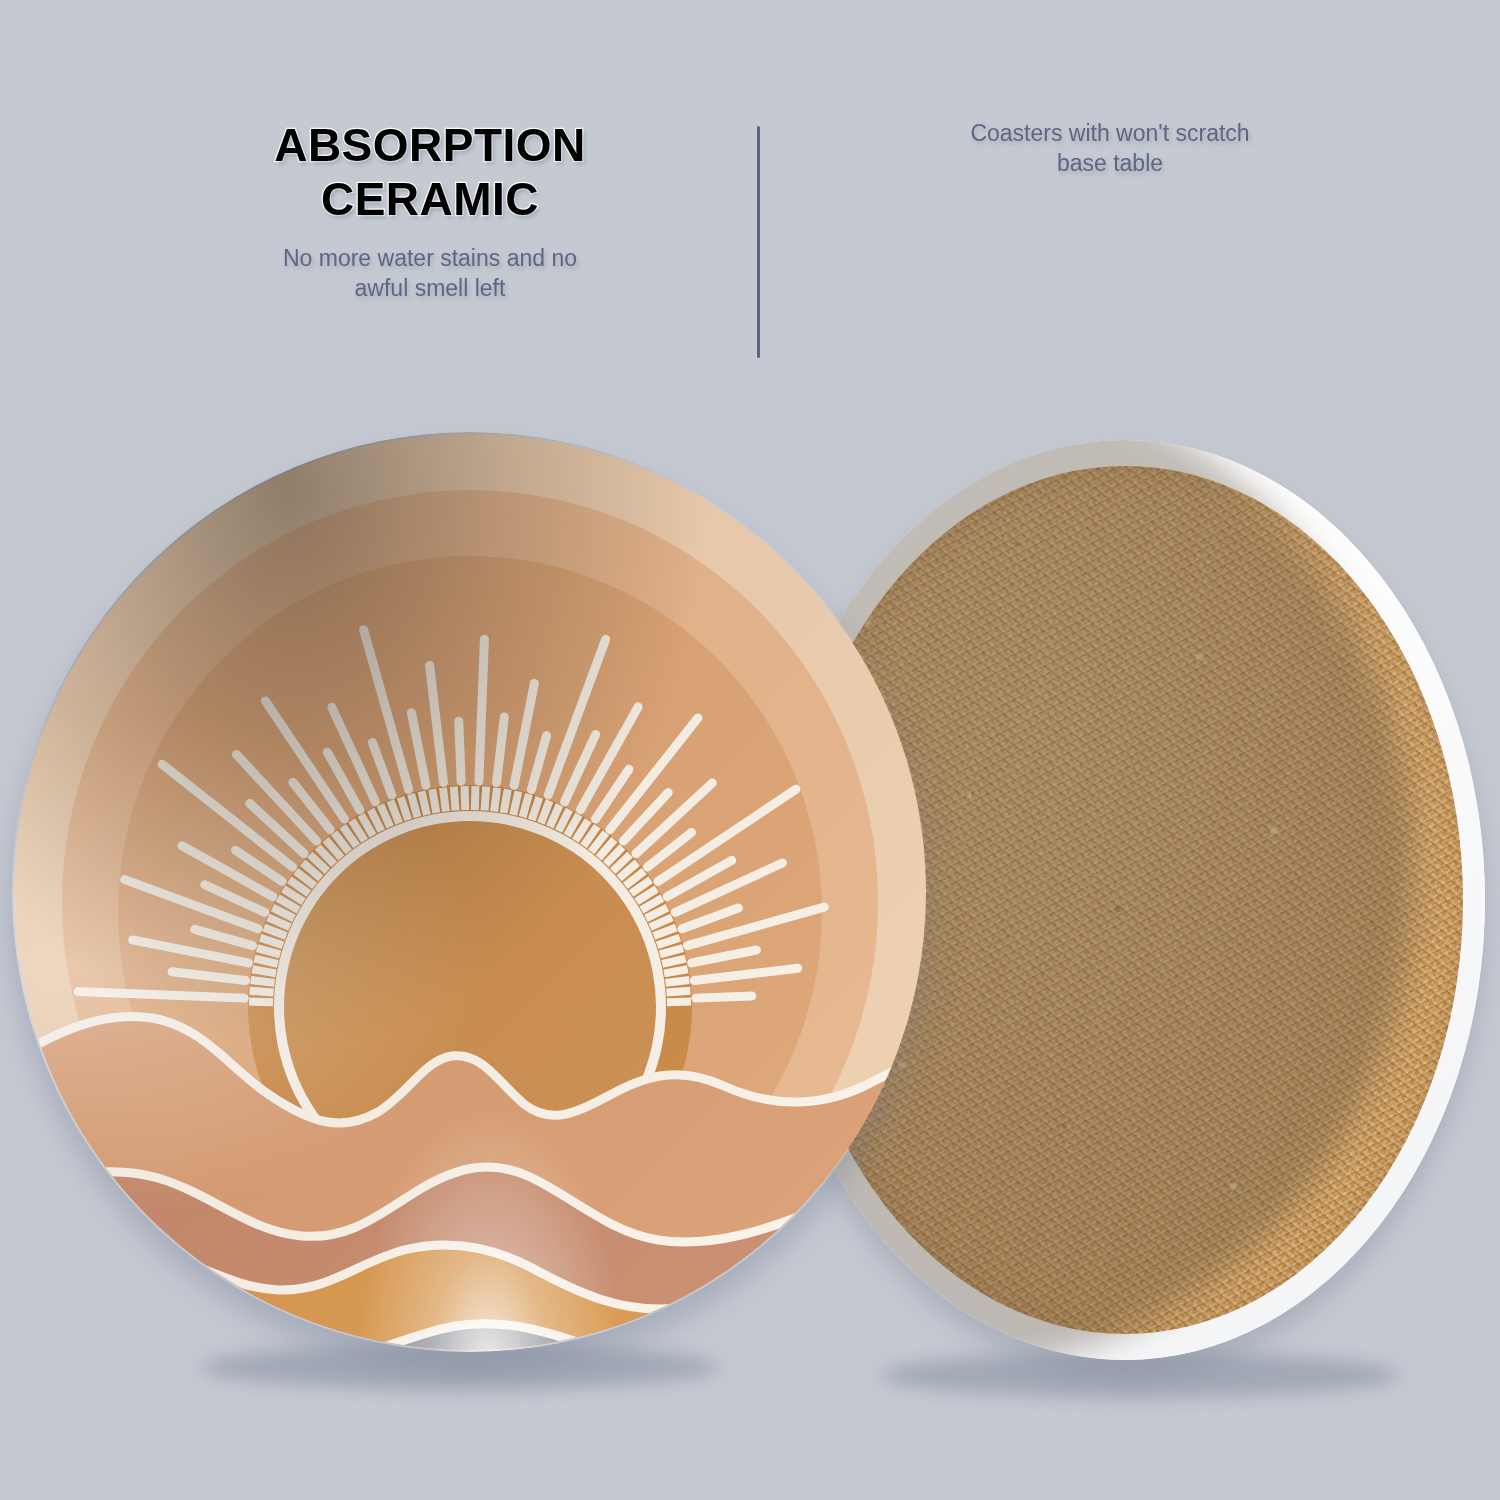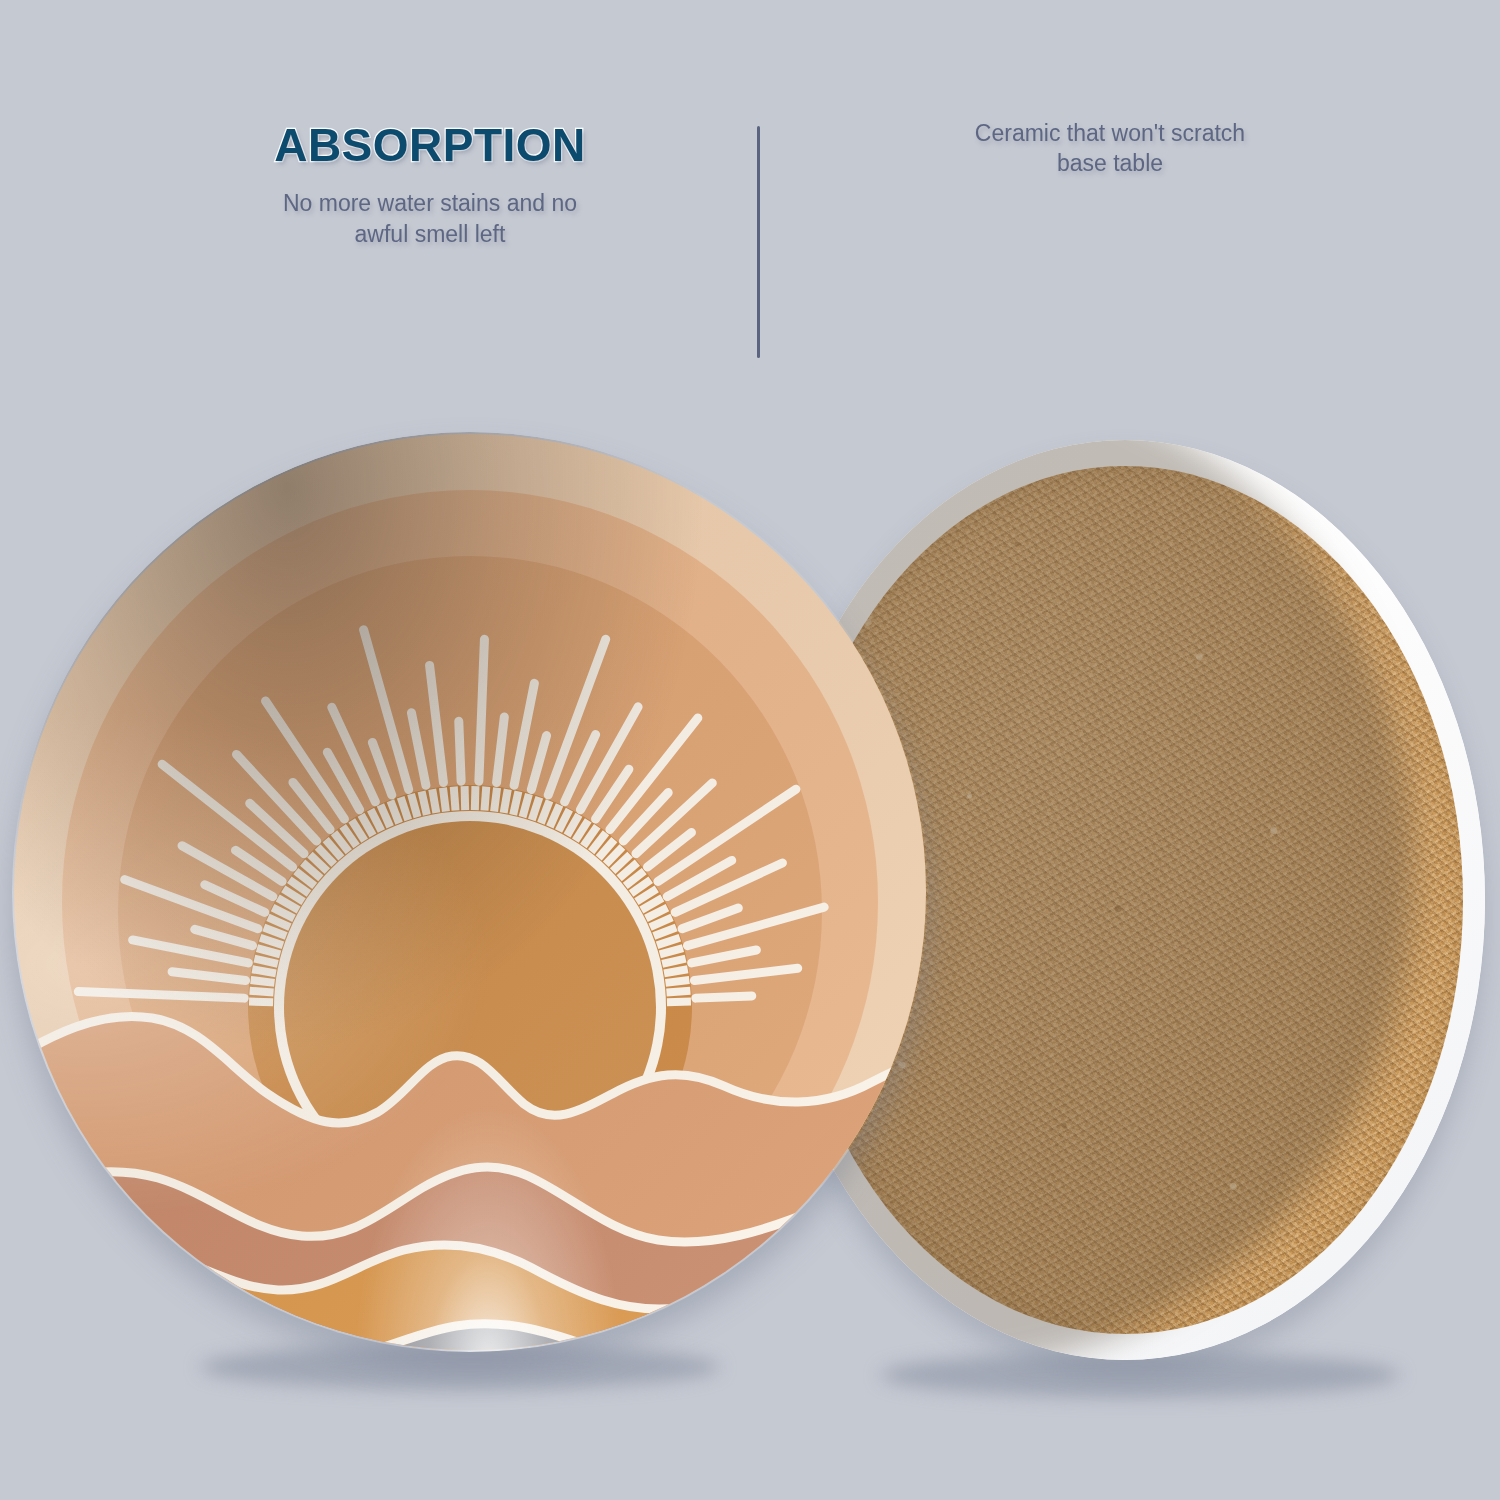--- a/index.html
+++ b/index.html
@@ -24,21 +24,21 @@
     text-align: center;
   }
   #feature-left  { left: 110px; }
   #feature-right { left: 790px; }
 
   .feature-title {
     font-size: 46px;
     font-weight: 700;
     line-height: 1.18;
     letter-spacing: 0.5px;
-    color: #0c4a6e;
+    color: #000000;
     margin: 0 0 16px 0;
     -webkit-text-stroke: 2.5px #ffffff;
     paint-order: stroke fill;
     text-shadow: 2px 3px 4px rgba(120,128,148,0.45);
   }
   .feature-sub {
     font-size: 23px;
     font-weight: 400;
     line-height: 1.32;
     color: #5d6784;
@@ -160,32 +160,33 @@
   .sr-only { position:absolute; width:1px; height:1px; overflow:hidden; clip:rect(0 0 0 0); }
 </style>
 </head>
 <body>
 
 <div id="stage">
 
   <div class="feature-block" id="feature-left">
     <h2 class="feature-title">
       <span>ABSORPTION</span><br>
+      <span>CERAMIC</span>
     </h2>
     <p class="feature-sub">
       <span>No more water stains and no</span><br>
       <span>awful smell left</span>
     </p>
   </div>
 
   <div id="divider"></div>
 
   <div class="feature-block" id="feature-right">
     <p class="feature-sub">
-      <span>Ceramic that won't scratch</span><br>
+      <span>Coasters with won't scratch</span><br>
       <span>base table</span>
     </p>
   </div>
 
   <div class="ground-shadow" id="cork-shadow"></div>
   <div class="ground-shadow" id="ceramic-shadow"></div>
 
   <div class="coaster" id="cork-coaster">
     <div id="cork-rim"></div>
     <div id="cork-surface"></div>

